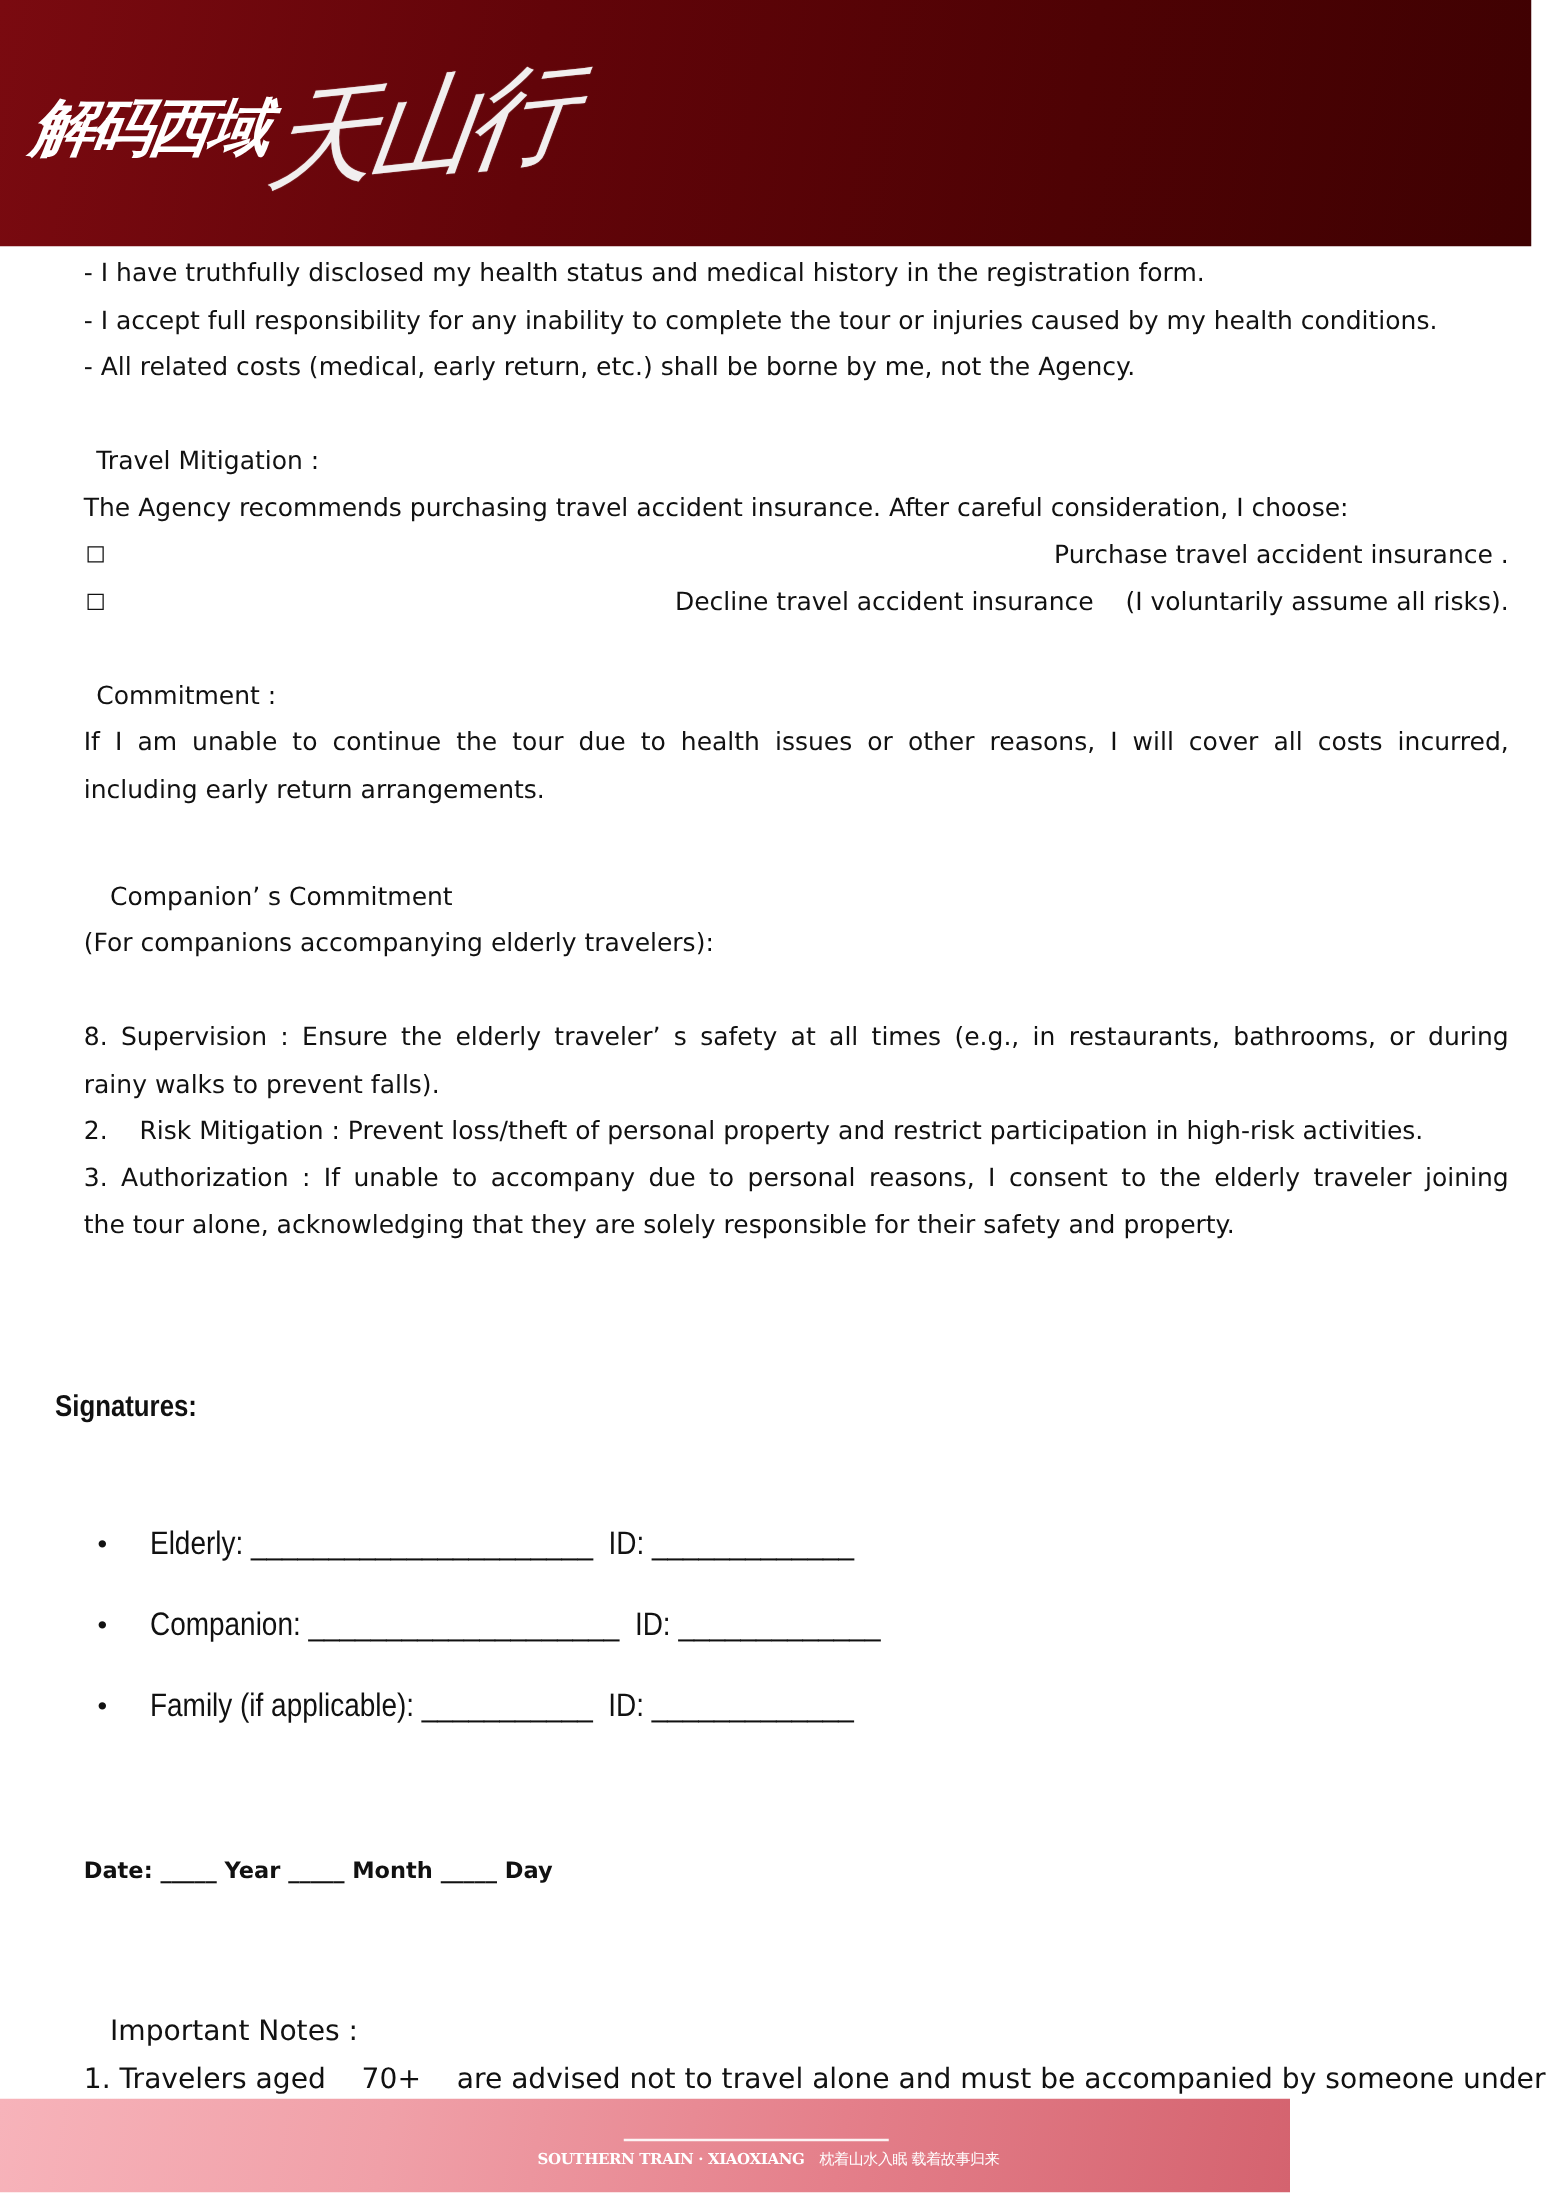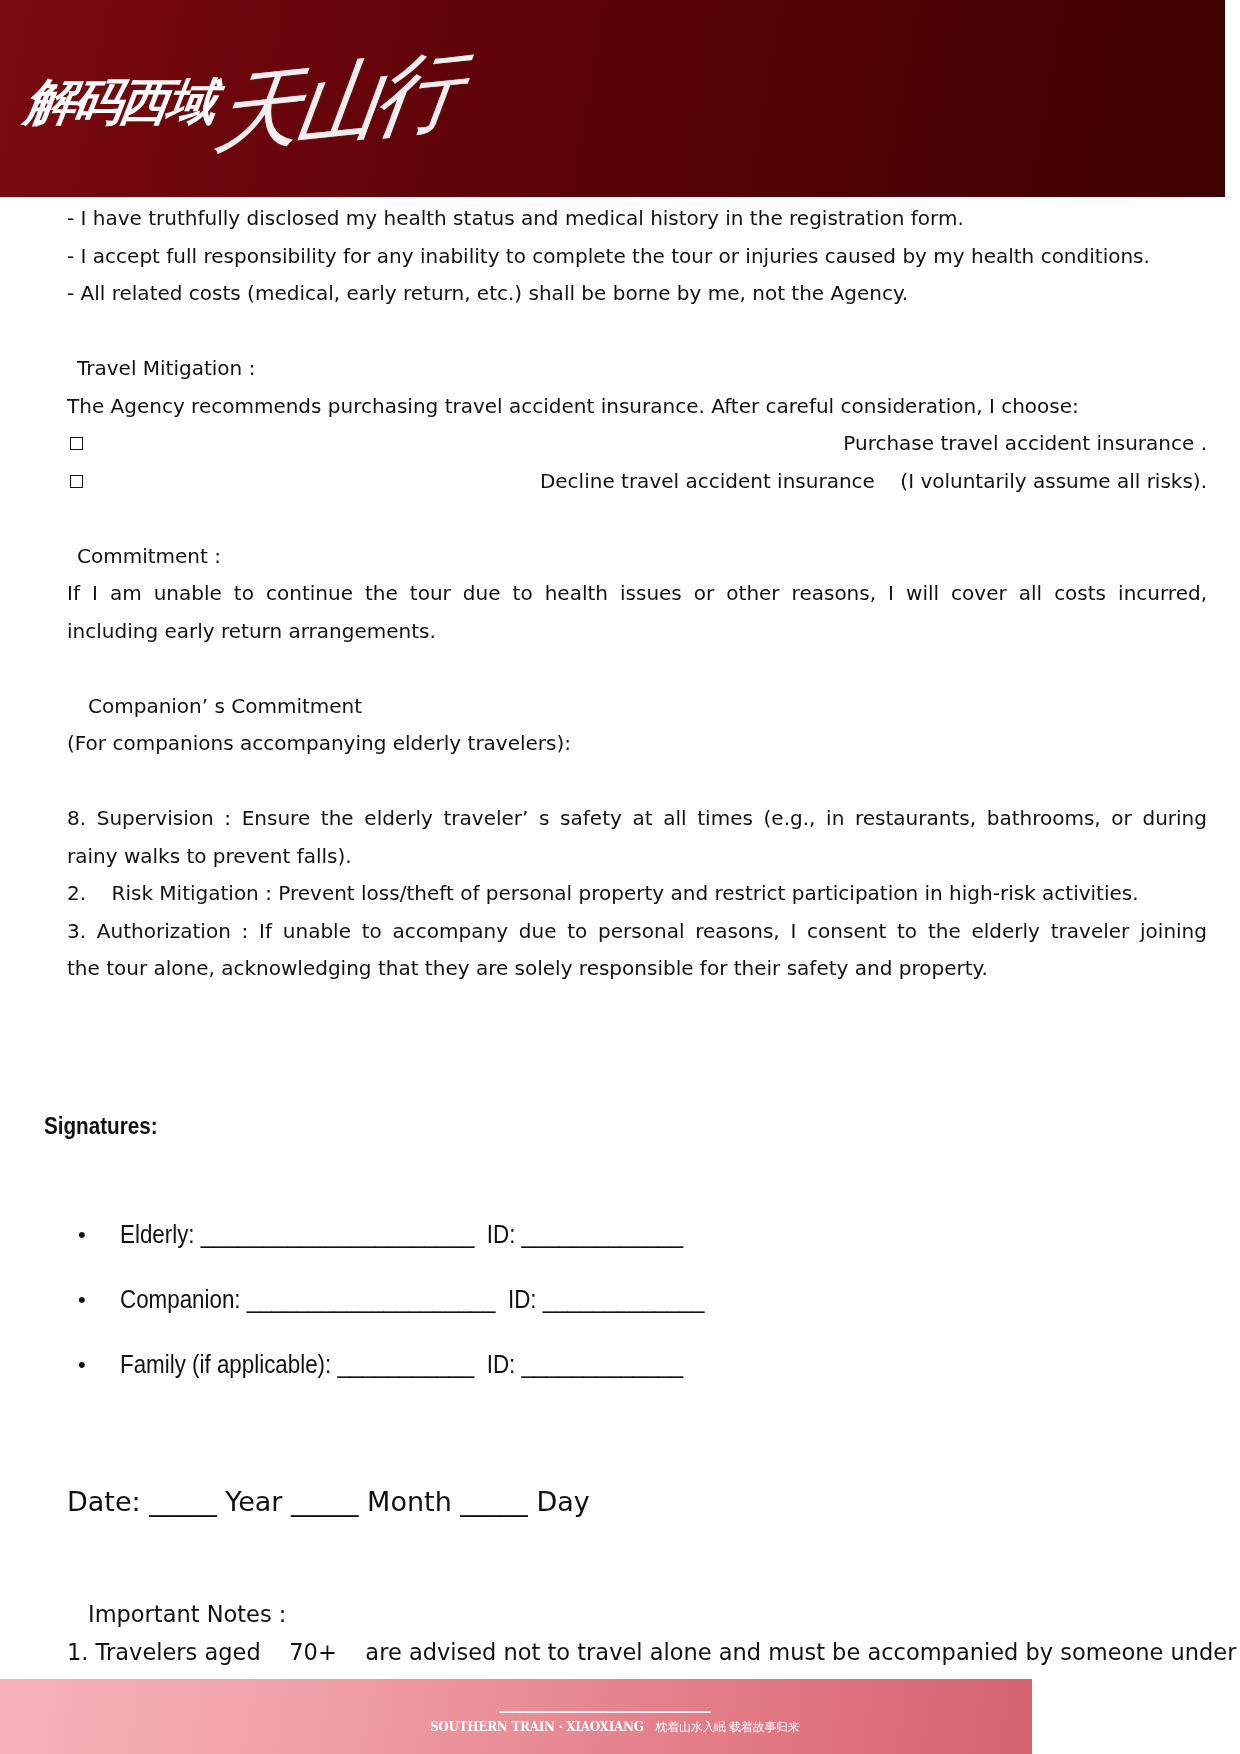--- a/index.html
+++ b/index.html
@@ -76,21 +76,21 @@
       white-space: pre;
       margin: 0;
     }
     .justify {
       text-align: justify;
       text-align-last: justify;
       white-space: normal;
     }
     .gap { height: 37.5px; }
     .heading-indent-1 { padding-left: 10px; }
-    .heading-indent-2 { padding-left: 21px; }
+    .heading-indent-2 { padding-left: 21px; margin-top: 11px; }
     .checkbox-row {
       display: flex;
       align-items: center;
       white-space: pre;
       justify-content: space-between;
     }
     .checkbox {
       display: inline-block;
       width: 13px;
       height: 13px;
@@ -134,22 +134,23 @@
     .sig-text {
       transform: scaleX(0.86);
       transform-origin: left center;
       display: inline-block;
     }
 
     .date-line {
       position: absolute;
       left: 67px;
       top: 1486px;
-      font-size: 27px;
-      white-space: pre;
+      font-size: 18px;
+      white-space: pre;
+      font-weight: bold;
     }
 
     .notes {
       position: absolute;
       left: 67px;
       top: 1596px;
       font-size: 22.5px;
       line-height: 37.5px;
     }
 

